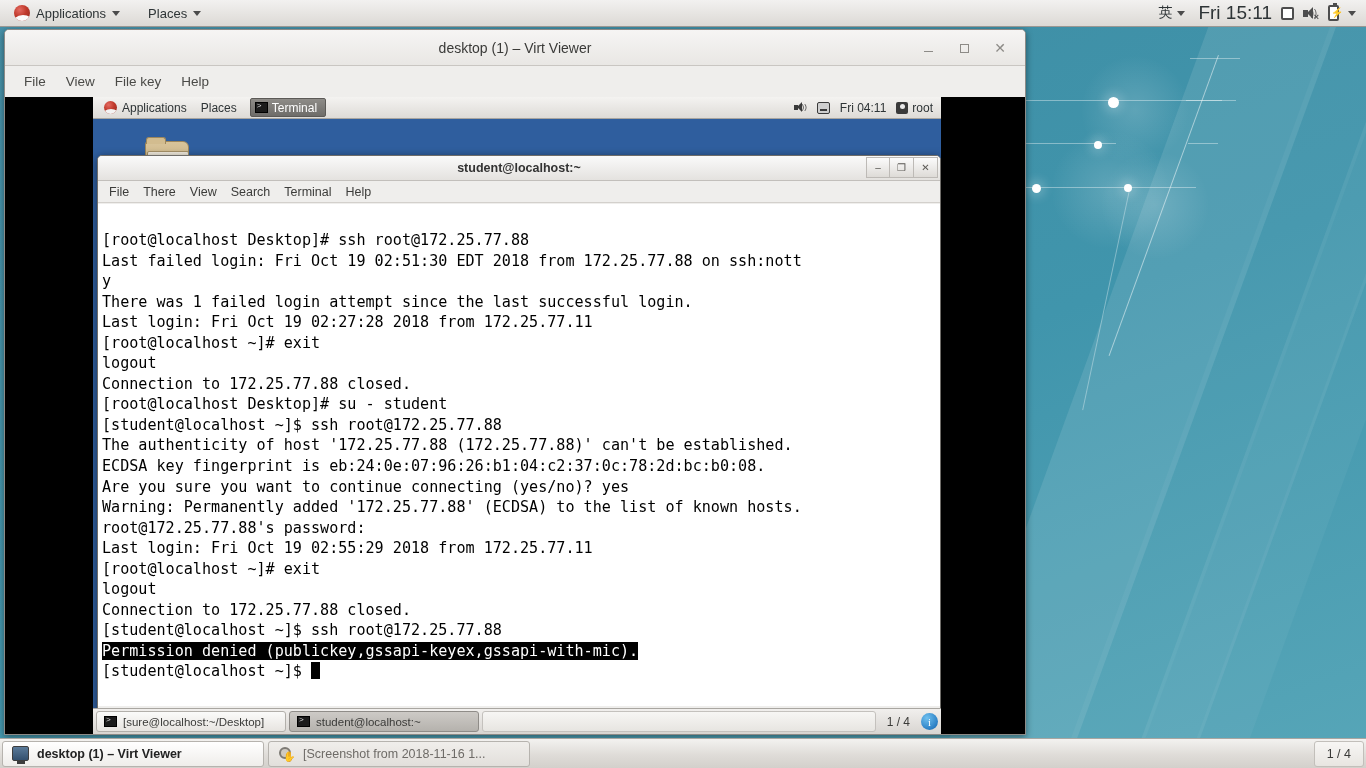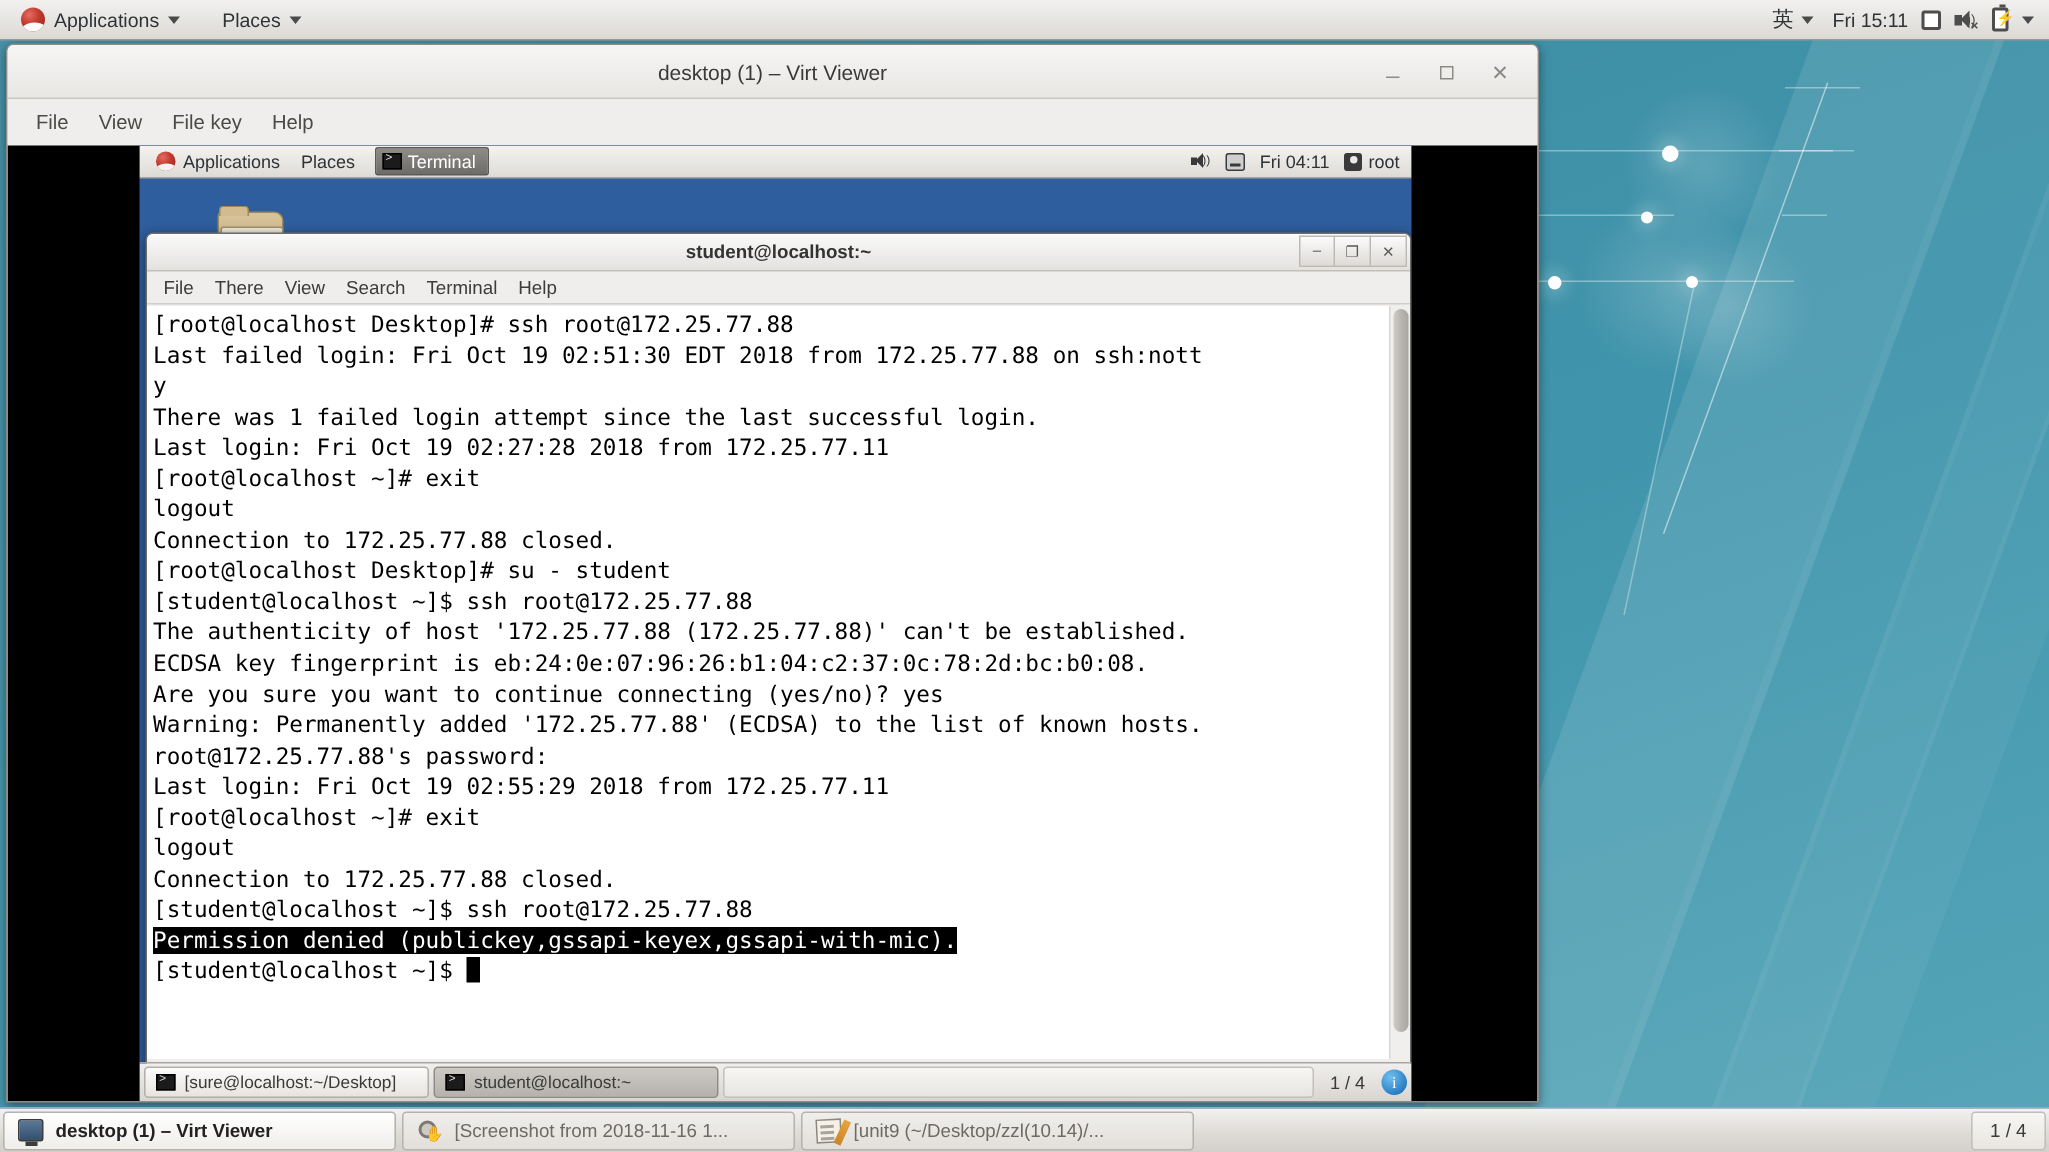--- a/index.html
+++ b/index.html
@@ -136,21 +136,21 @@
   .term-ctrls { position:absolute; right:2px; top:1px; display:flex; }
   .term-ctrl { width:24px;height:21px; display:flex;align-items:center;justify-content:center;
                border:1px solid #bdbab6; border-left:none;
                background: linear-gradient(180deg,#fbfbfb 0%,#dedbd7 100%);
                font-size:10px; color:#5b5955; cursor:default; }
   .term-ctrl:first-child { border-left:1px solid #bdbab6; }
   #term-menubar { height:22px; display:flex; align-items:center; padding-left:4px; background:#efeeec;
                   border-bottom:1px solid #d3d0cc;}
   #term-menubar .tmi { font-size:12.5px; color:#3c3c3a; padding:3px 7px; border-radius:2px; cursor:default;}
 
-  #term-body { position:absolute; left:0; top:48px; right:0; bottom:26px; background:#ffffff; display:flex; }
+  #term-body { position:absolute; left:0; top:48px; right:0; bottom:26px; background:#ffffff; display:flex;align-items:center; }
   #term-text {
     flex:1; padding:2px 0 0 4px; overflow:hidden;
     font-family:"DejaVu Sans Mono","Liberation Mono",monospace;
     font-size:15.1px; line-height:20.55px; color:#000; white-space:pre;
     letter-spacing:0px;
   }
   #term-text .hl { background:#000; color:#fff; }
   #term-text .cursor { display:inline-block; width:9px; height:17px; background:#000; vertical-align:-3px;}
   #term-scrollbar { width:14px; background:#f0efed; border-left:1px solid #d9d6d2; position:relative; }
   #term-scrollbar .thumb { position:absolute; left:2px; top:2px; width:10px; height:96%;
@@ -236,21 +236,21 @@
     <div class="panel-btn" style="margin-left:10px;">
       <span>Places</span>
       <span class="caret"></span>
     </div>
   </div>
   <div class="panel-right">
     <div class="panel-btn" style="gap:5px;padding:2px 4px;">
       <span style="font-size:14px;">英</span>
       <span class="caret"></span>
     </div>
-    <div style="font-size:13px;">Fri 15:11</div>
+    <div style="font-size:19px;">Fri 15:11</div>
     <span class="tray-icon">
         <span class="ic-monitor"></span>
       </span>
     <span class="tray-icon ic-speaker">
       <span class="cone"></span>
         <span class="tri"></span>
         <span class="wv">))</span>
         <span class="xm">×</span>
     </span>
     <span class="tray-icon">
@@ -370,20 +370,14 @@
     <span class="ic-screen"></span>
     <span>desktop (1) – Virt Viewer</span>
   </div>
   <div class="htb-item inactive">
     <span class="ic-camera">
         <span class="lens"></span>
         <span class="hand">✋</span>
       </span>
     <span>[Screenshot from 2018-11-16 1...</span>
   </div>
-  <div class="htb-item inactive">
-    <span class="ic-notes">
-        <span class="pen"></span>
-      </span>
-    <span>[unit9 (~/Desktop/zzl(10.14)/...</span>
-  </div>
   <div class="htb-pager">1 / 4</div>
 </div>
 
 </body></html>

